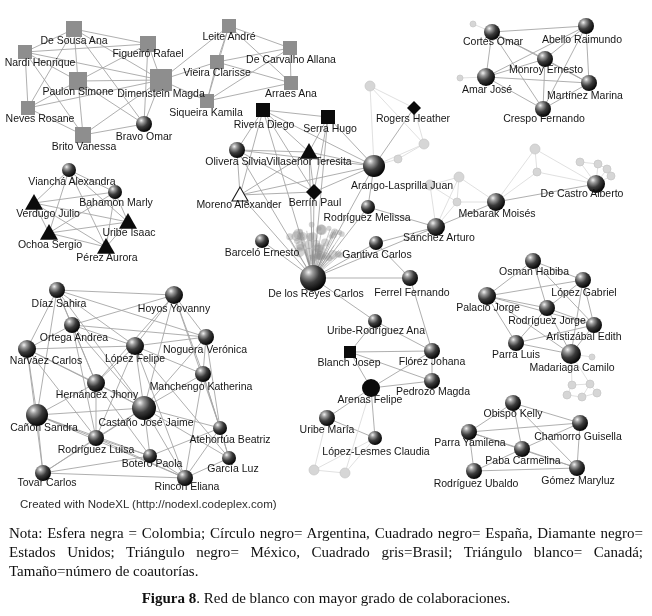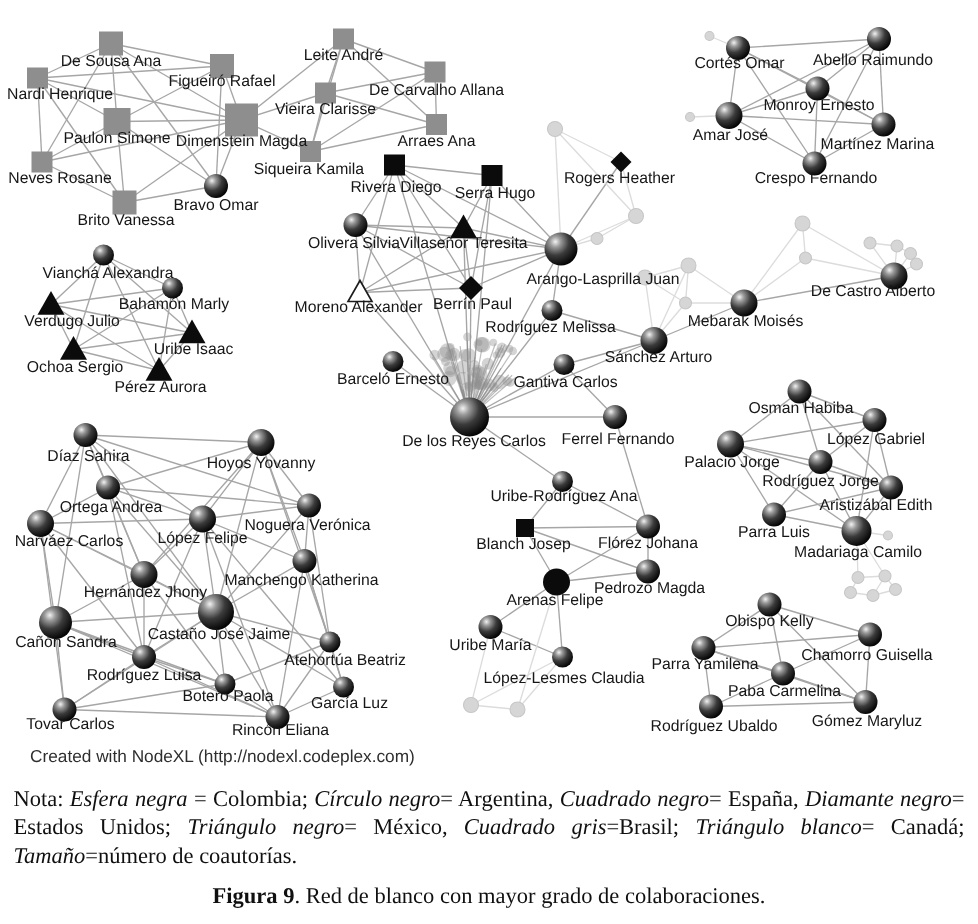--- a/index.html
+++ b/index.html
@@ -3,21 +3,21 @@
 <meta charset="utf-8">
 <style>
   html,body{margin:0;padding:0;background:#ffffff;}
   body{width:652px;height:616px;overflow:hidden;font-family:"Liberation Sans",sans-serif;}
   .figure-wrap{width:652px;height:439px;background:#fff;position:relative;}
   #net{display:block;}
   .net-label{font-family:"Liberation Sans",sans-serif;fill:#161616;}
   .credit{font-family:"Liberation Sans",sans-serif;fill:#2e2e2e;}
   .note{font-family:"Liberation Serif",serif;font-size:15px;line-height:1.26;color:#101010;
         text-align:justify;margin:4px 9px 0 9px;}
-  .note .it{font-style:italic;}
+  .note .it{}
   .caption{font-family:"Liberation Serif",serif;font-size:15px;color:#101010;
            text-align:center;margin-top:9px;}
   .caption .b{font-weight:bold;}
 </style>
 </head>
 <body>
 
 <div class="figure-wrap">
 
   <svg id="net" width="652" height="520" viewBox="0 0 652 520">
@@ -538,14 +538,14 @@
         <text x="470" y="446" text-anchor="middle" font-size="10.5" class="net-label">Parra Yamilena</text>
         <text x="523" y="464" text-anchor="middle" font-size="10.5" class="net-label">Paba Carmelina</text>
         <text x="476" y="487" text-anchor="middle" font-size="10.5" class="net-label">Rodríguez Ubaldo</text>
         <text x="578" y="484" text-anchor="middle" font-size="10.5" class="net-label">Gómez Maryluz</text>
       </g>
     <text x="20" y="508" class="credit" font-size="11.5">Created with NodeXL (http://nodexl.codeplex.com)</text>
   </svg>
 
   <p class="note"><span>Nota: </span><span class="it">Esfera negra</span><span> = Colombia; </span><span class="it">Círculo negro</span><span>= Argentina, </span><span class="it">Cuadrado negro</span><span>= España, </span><span class="it">Diamante negro</span><span>= Estados Unidos; </span><span class="it">Triángulo negro</span><span>= México, </span><span class="it">Cuadrado gris</span><span>=Brasil; </span><span class="it">Triángulo blanco</span><span>= Canadá; </span><span class="it">Tamaño</span><span>=número de coautorías.</span></p>
 
-  <p class="caption"><span class="b">Figura 9</span><span>. Red de blanco con mayor grado de colaboraciones.</span></p>
+  <p class="caption"><span class="b">Figura 8</span><span>. Red de blanco con mayor grado de colaboraciones.</span></p>
 </div>
 
 </body></html>

